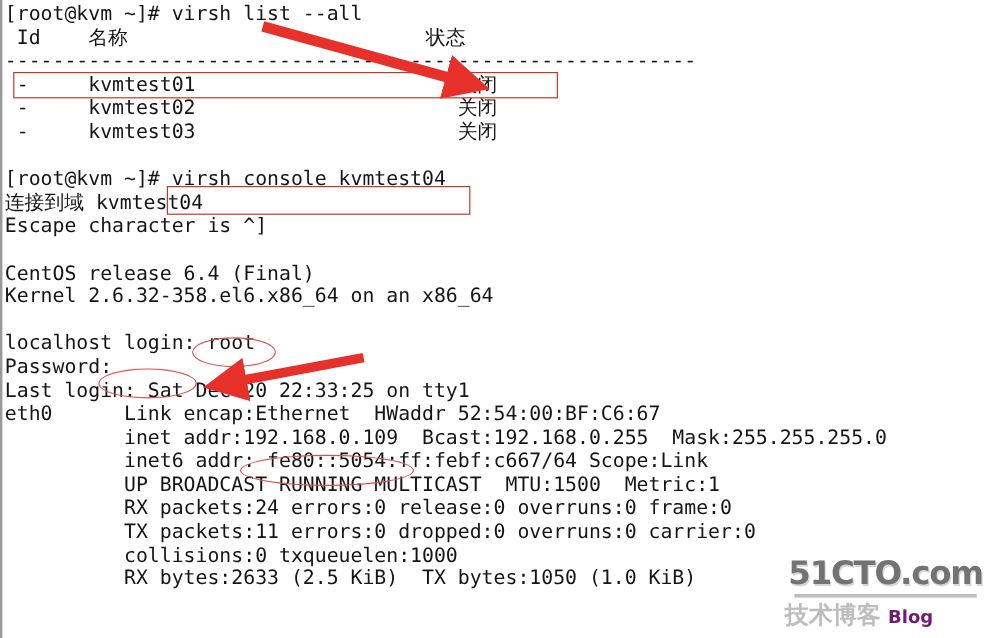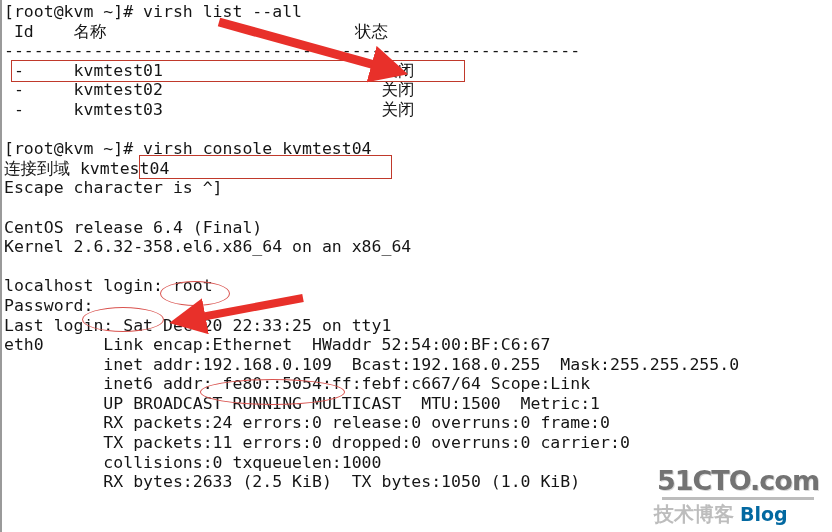--- a/index.html
+++ b/index.html
@@ -93,22 +93,22 @@
   }
   .wm-cn {
     font-family: "DejaVu Sans", "Liberation Sans", sans-serif;
     font-weight: bold;
     font-size: 20px;
     color: #bdbdbd;
   }
   .wm-blog {
     font-family: "DejaVu Sans", "Liberation Sans", sans-serif;
     font-weight: bold;
-    font-size: 19px;
-    color: #0369a1;
+    font-size: 15px;
+    color: #701a75;
   }
 </style>
 </head>
 <body>
 
 <div id="screen">
 
   <div class="left-rule"></div>
 
   <div class="term">

